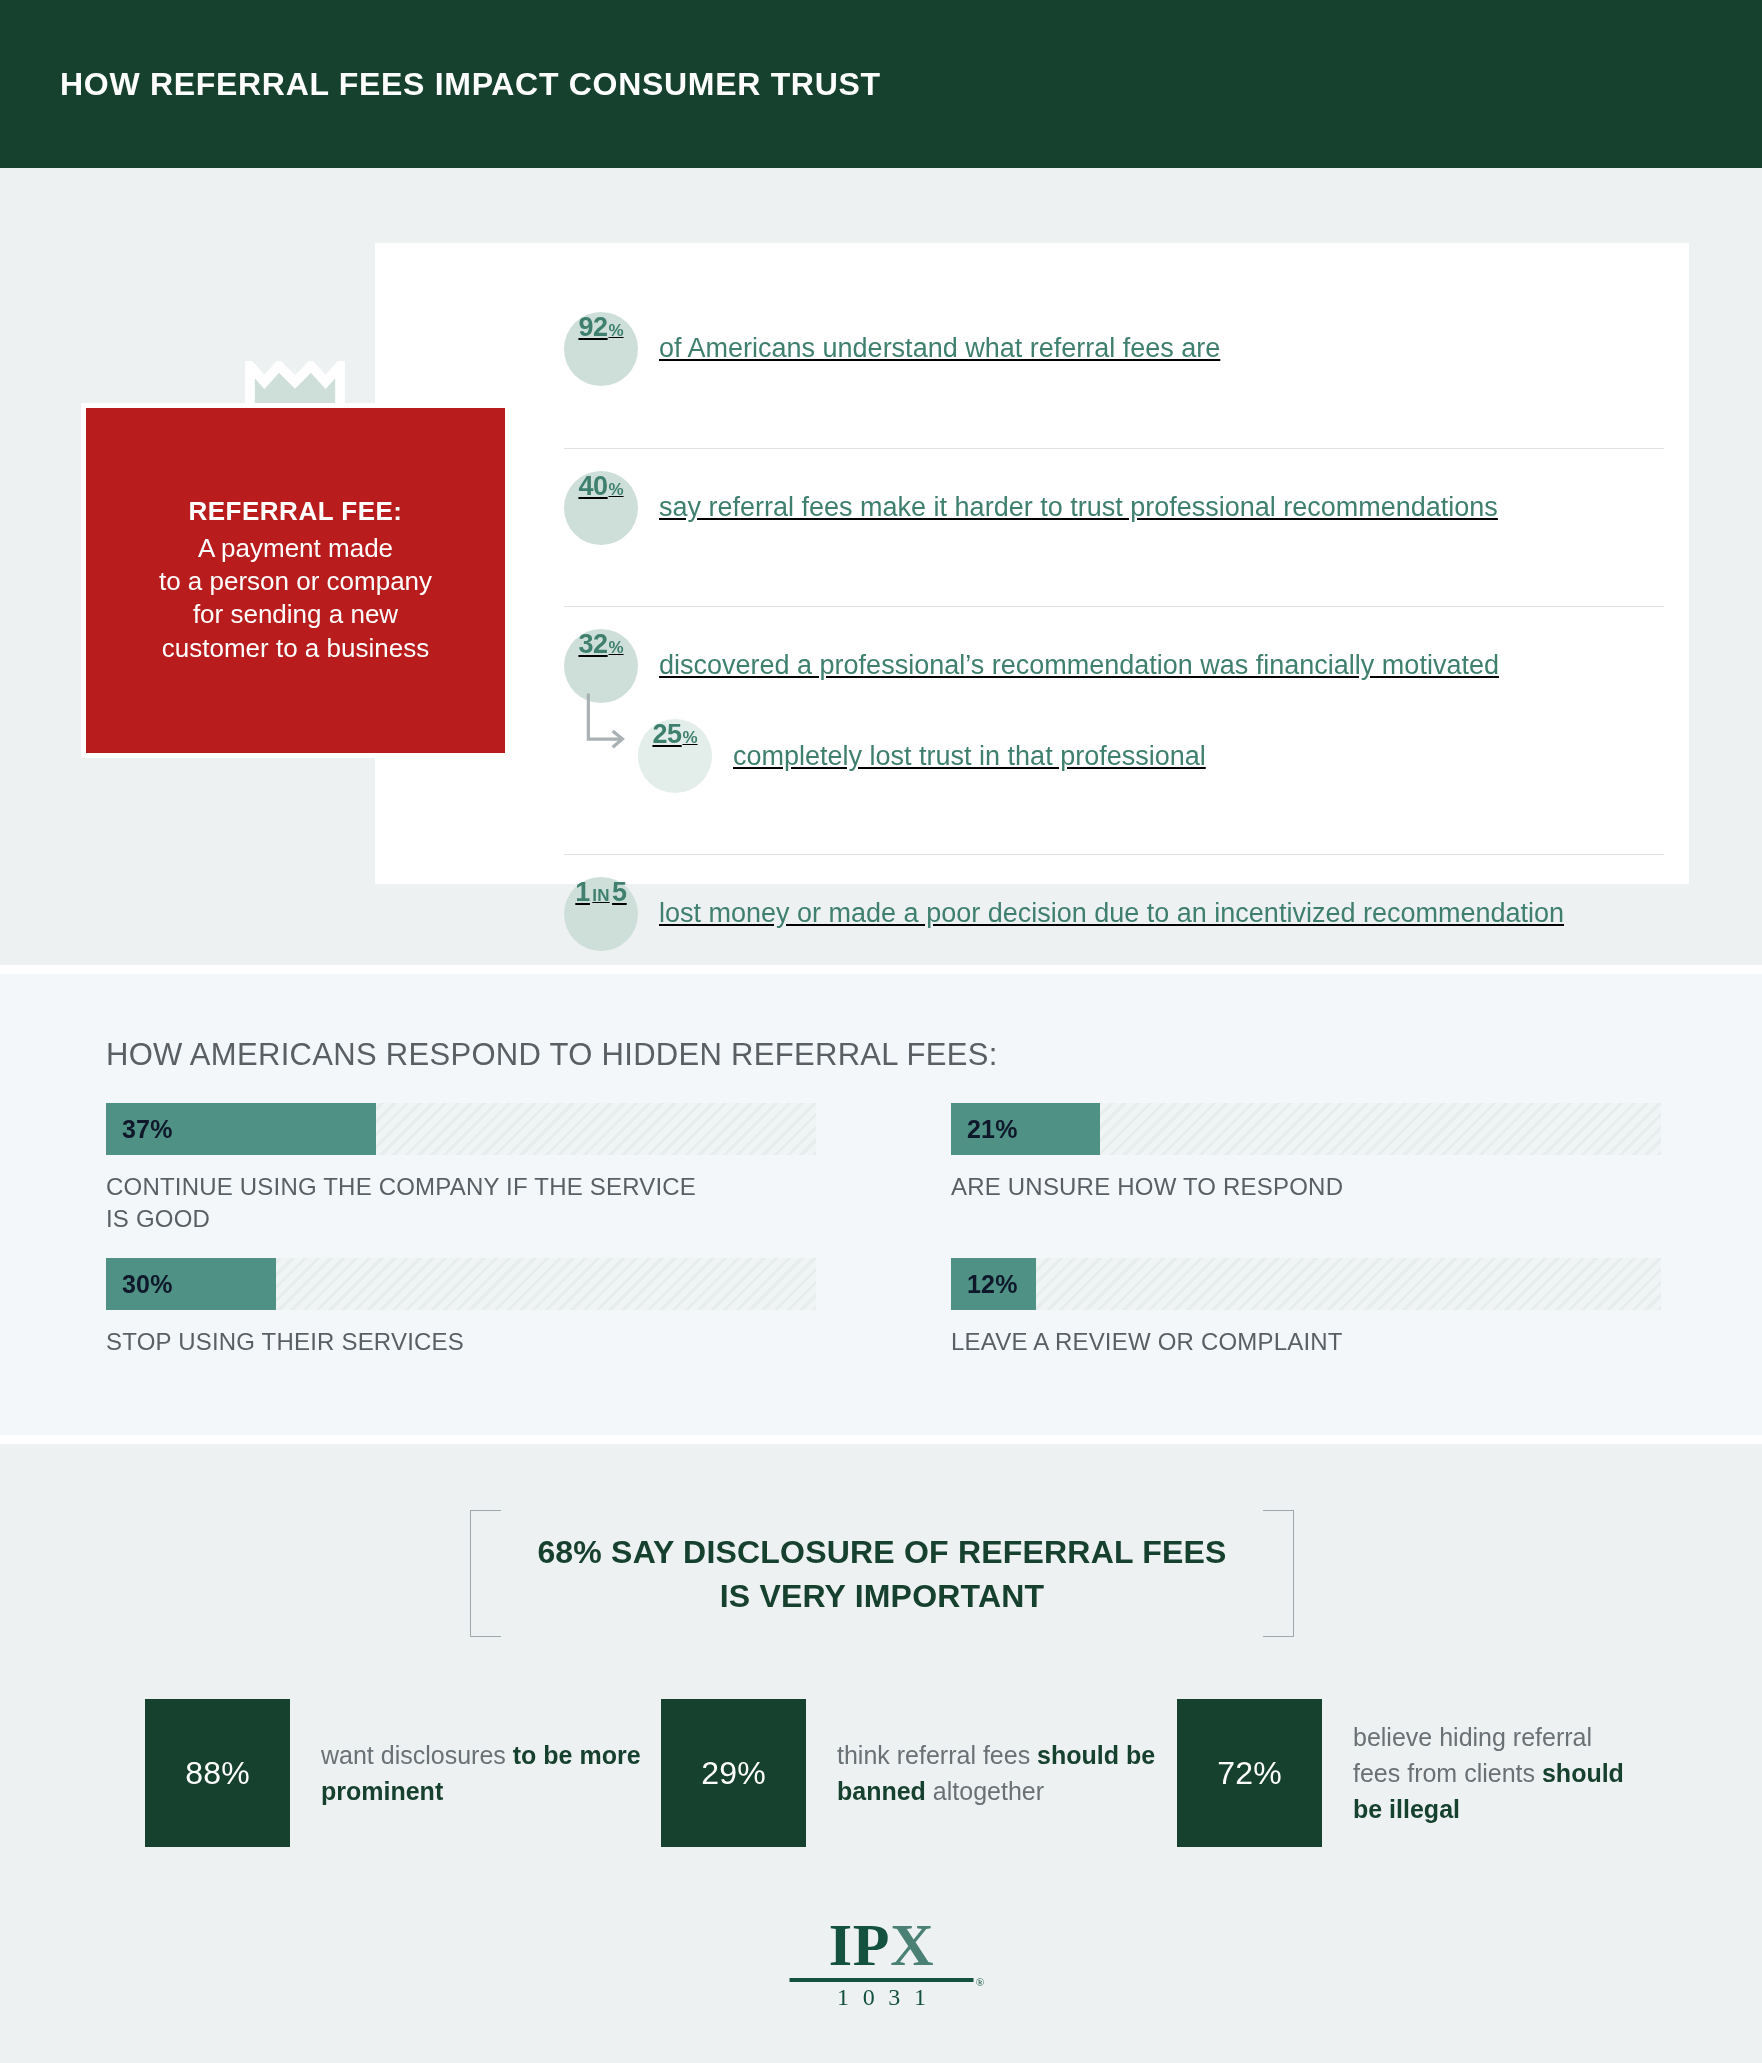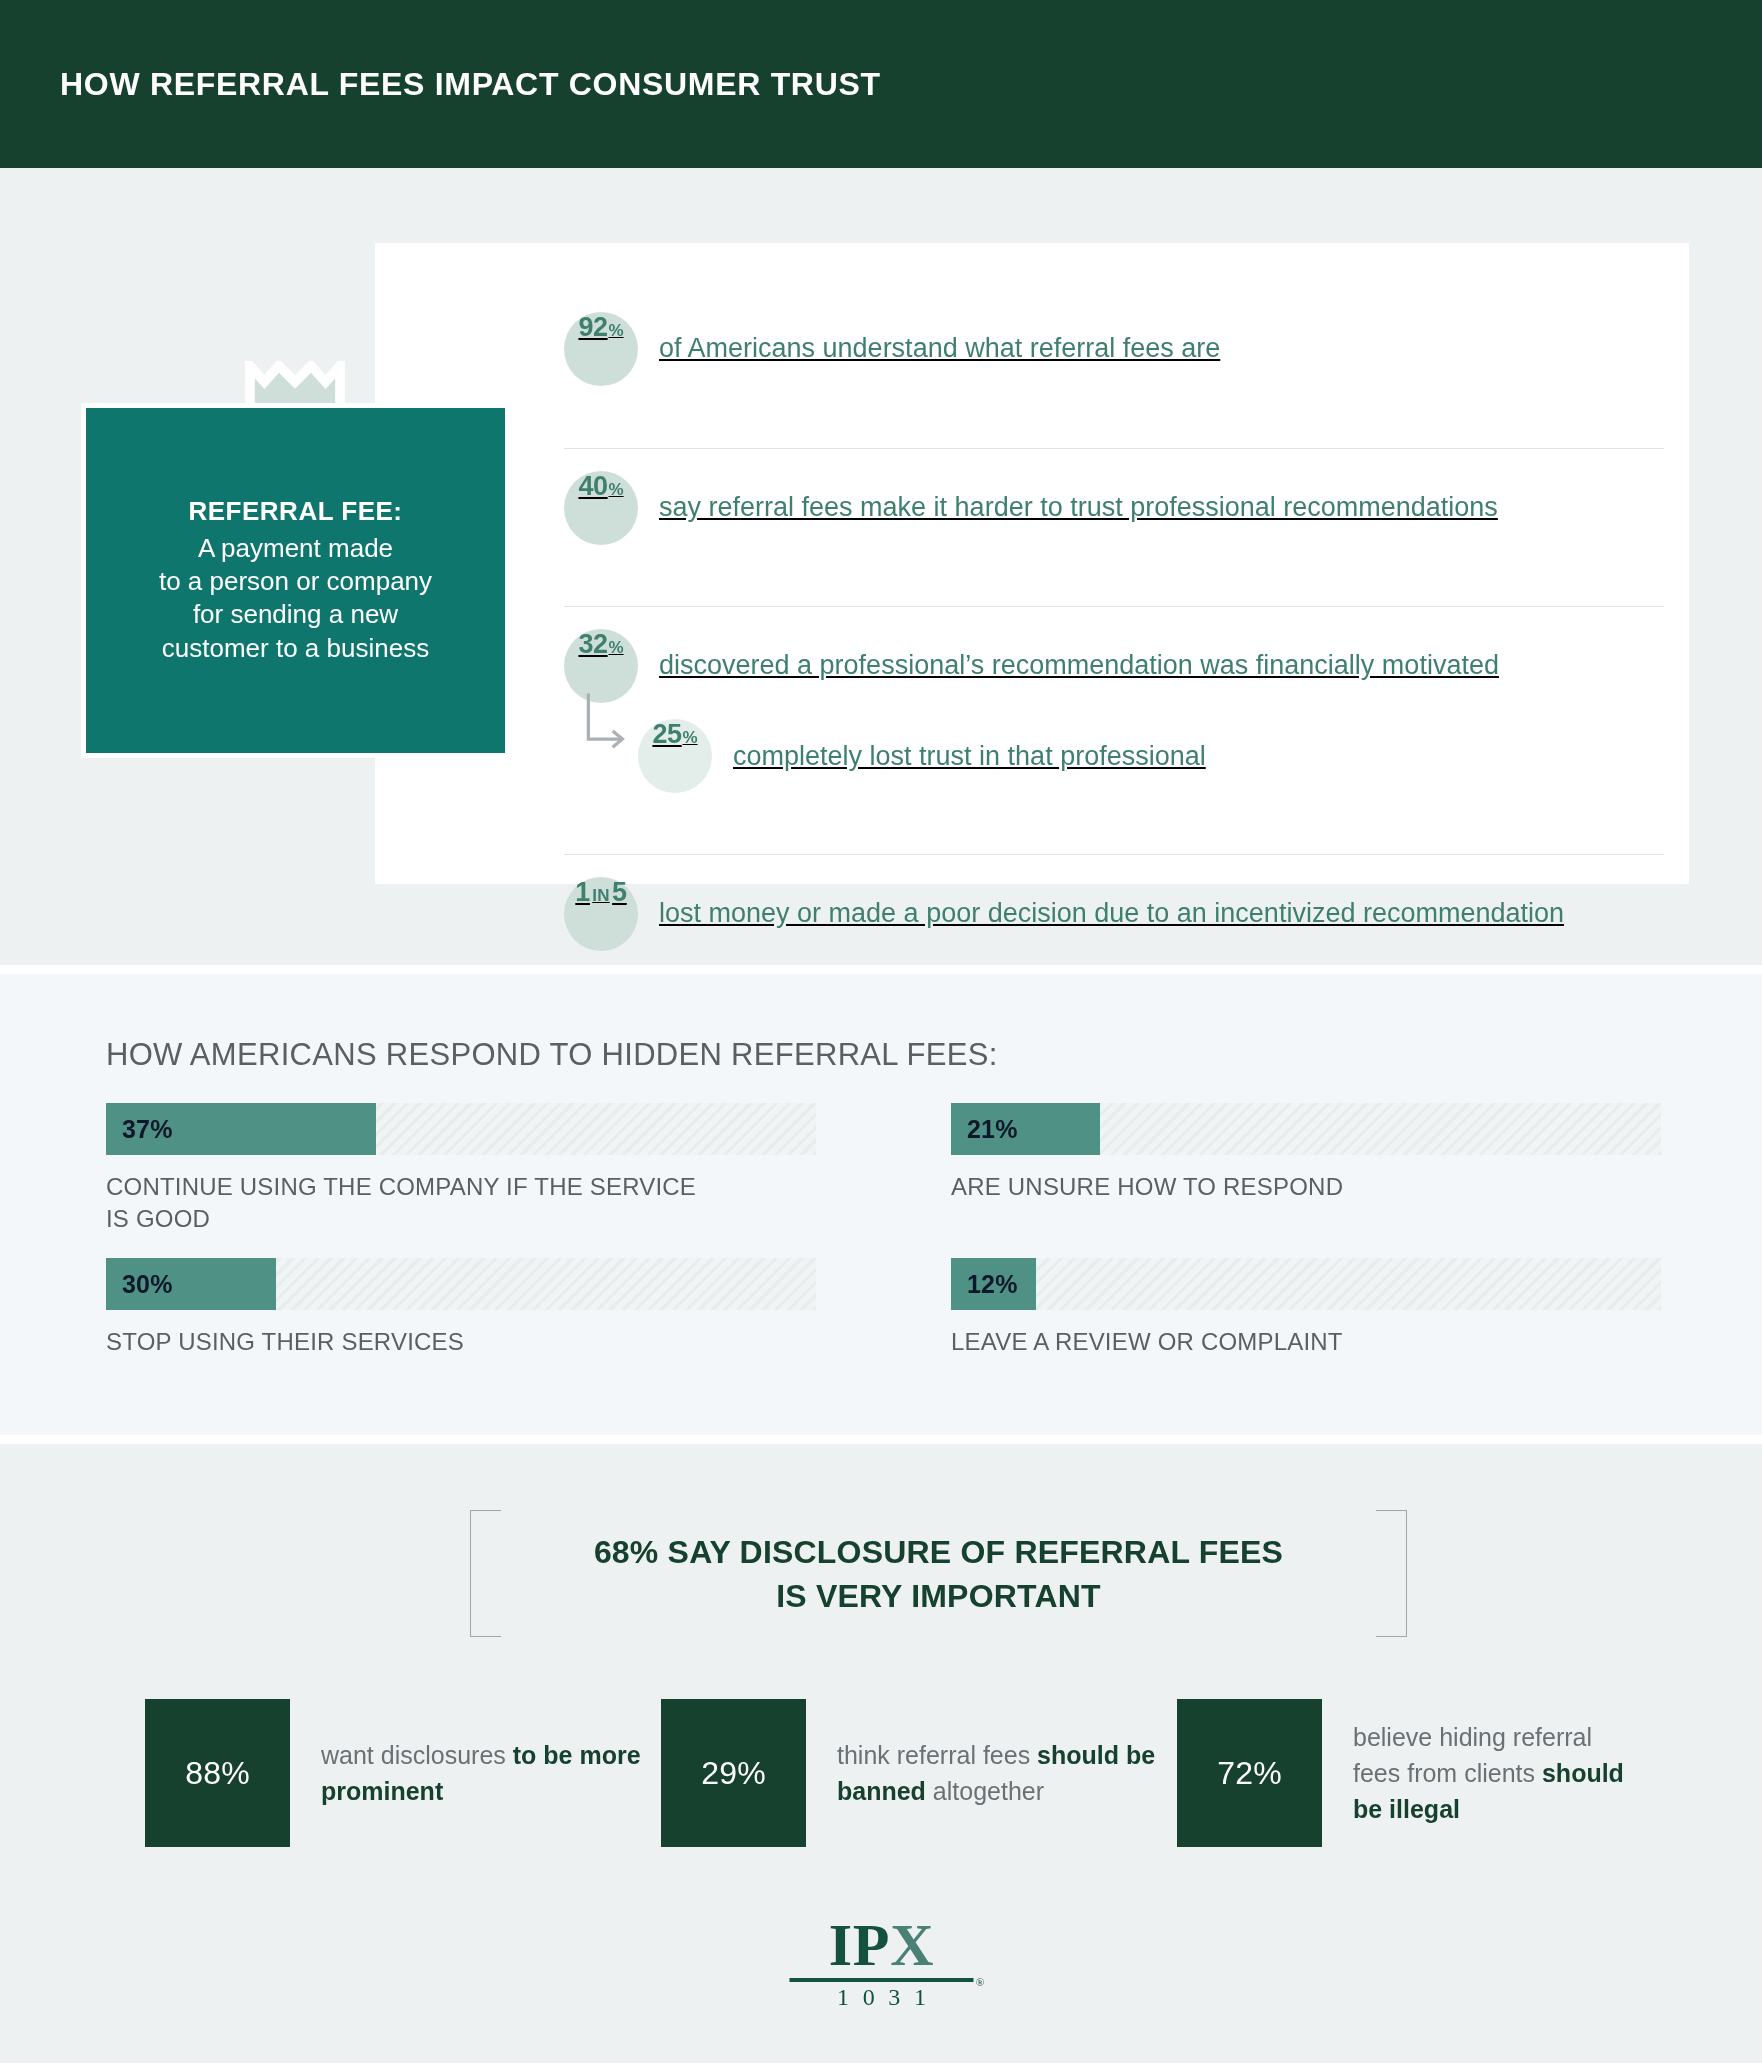--- a/index.html
+++ b/index.html
@@ -81,21 +81,21 @@
   
   .def-outer {
     position: absolute;
     left: 81px; top: 403px;
     width: 429px; height: 355px;
     background: #ffffff;
     padding: 4.8px;
   }
   .def-box {
     width: 100%; height: 100%;
-    background: #0f766e;
+    background: #b91c1c;
     display: flex;
     flex-direction: column;
     align-items: center;
     justify-content: center;
     text-align: center;
     padding: 0 21px;
   }
   .def-title {
     color: #ffffff;
     font-size: 26px;
@@ -220,21 +220,21 @@
     color: #595f63;
     font-size: 24px;
     line-height: 1.33;
     letter-spacing: 0.2px;
   }
 
   
   .headline-wrap {
     position: absolute;
     left: 470px; top: 1510px;
-    width: 937px; height: 127px;
+    width: 824px; height: 127px;
   }
   .bracket {
     position: absolute;
     top: 0;
     width: 31px; height: 127px;
     border-top: 1.6px solid #9ea7ab;
     border-bottom: 1.6px solid #9ea7ab;
   }
   .bracket.left { left: 0; border-left: 1.6px solid #9ea7ab; }
   .bracket.right { right: 0; border-right: 1.6px solid #9ea7ab; }

